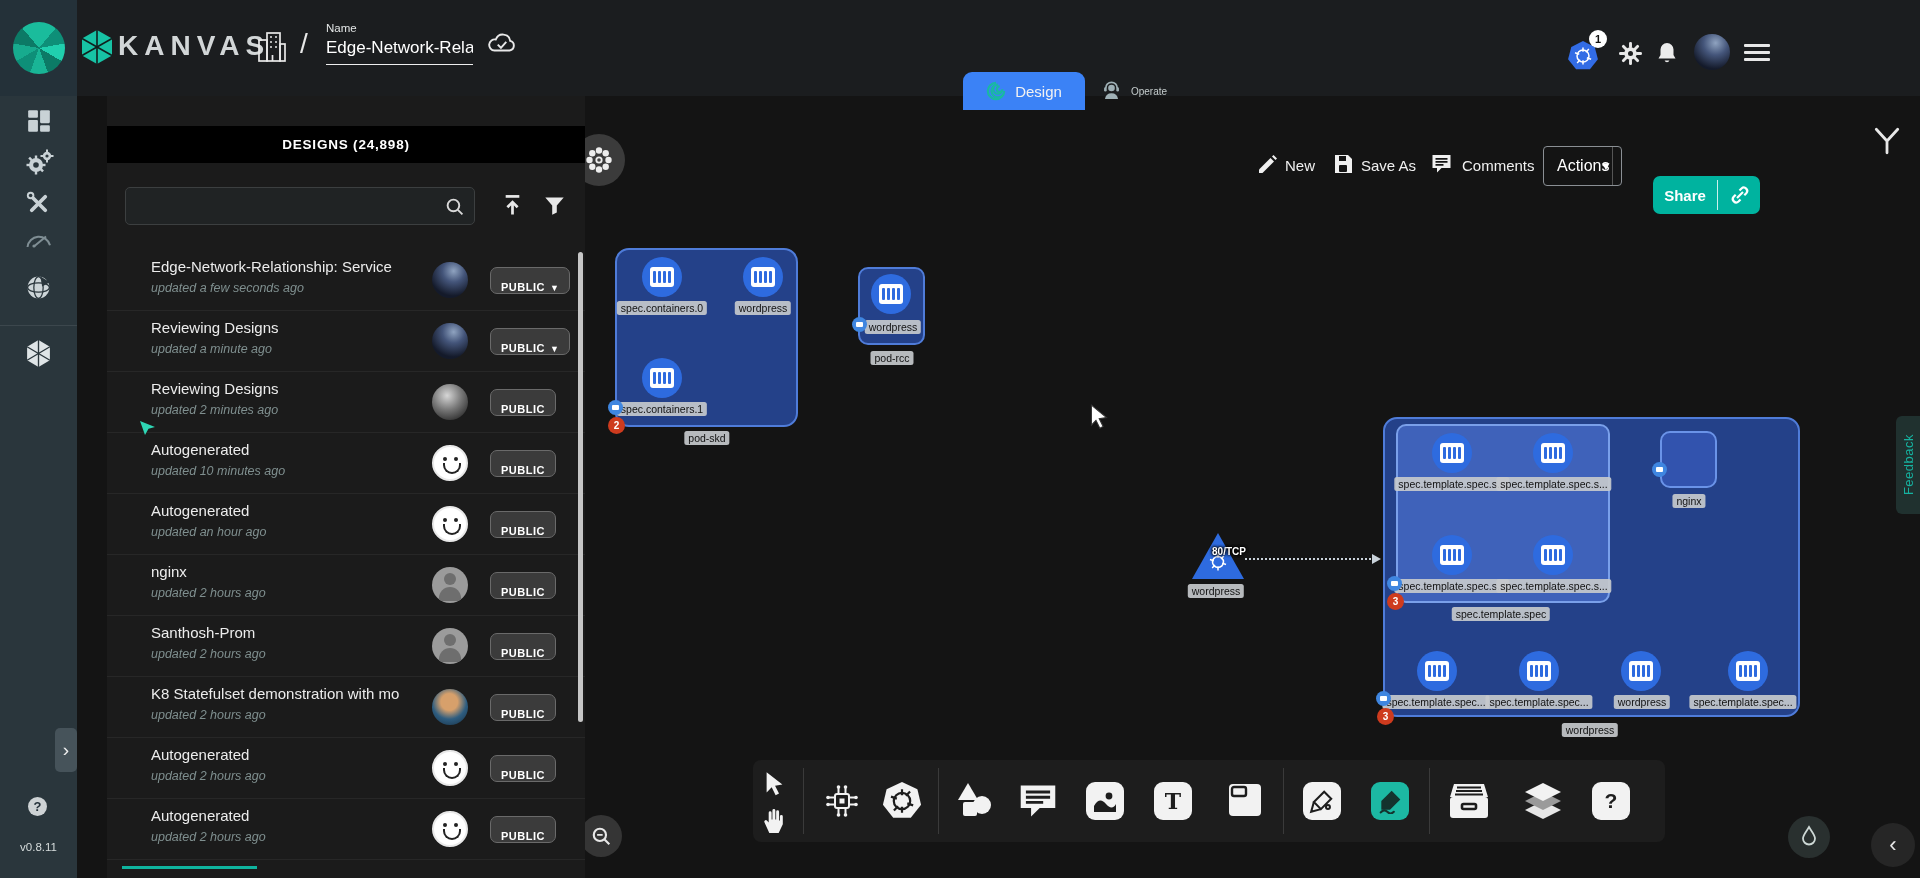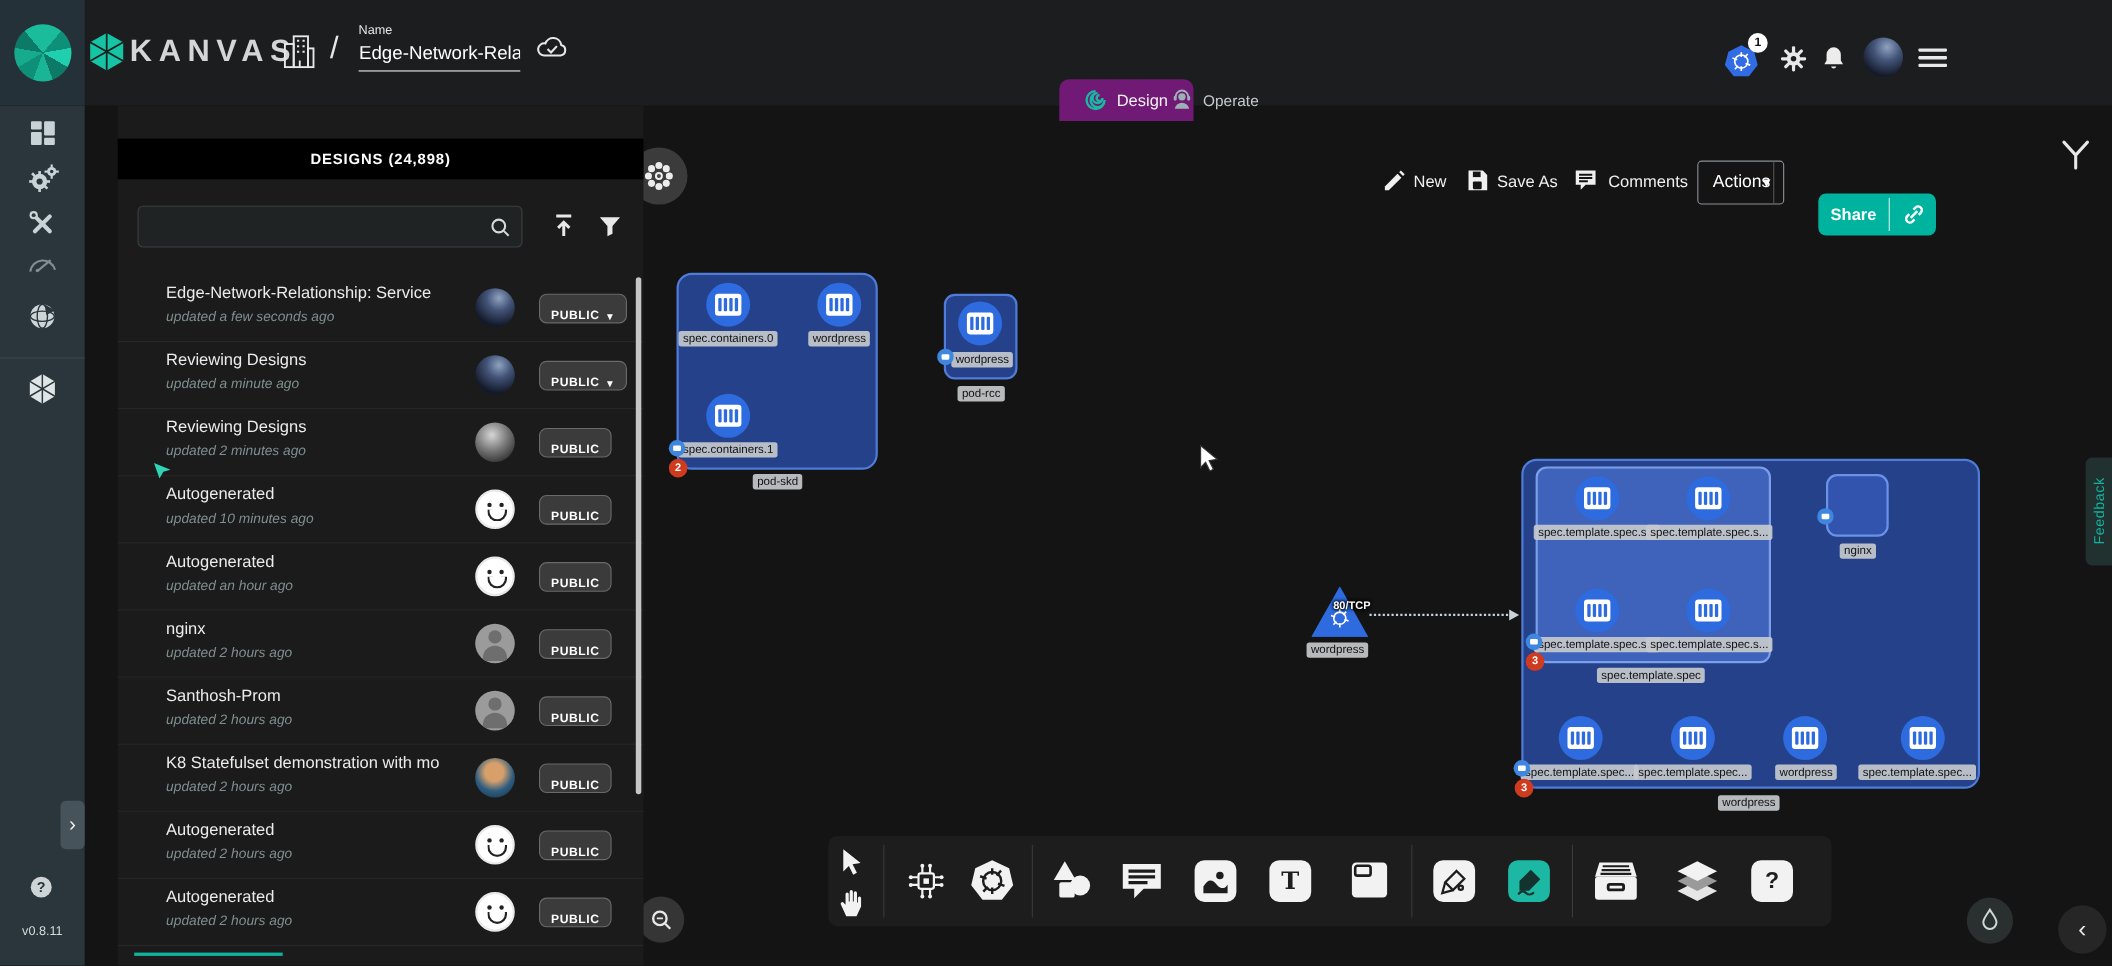--- a/index.html
+++ b/index.html
@@ -25,22 +25,22 @@
                background:#fff; color:#111; font-size:11px; font-weight:bold;
                display:flex; align-items:center; justify-content:center; z-index:3; }
   .hamburger { position:absolute; left:1744px; top:44px; width:26px; }
   .hamburger i { display:block; height:3px; background:#e8e8e8; margin-bottom:4px; border-radius:1px; }
   .avatar-hdr { position:absolute; left:1694px; top:34px; width:36px; height:36px; border-radius:50%;
     background:radial-gradient(circle at 60% 25%, #8fa3c0 0%, #44557a 35%, #141a2a 75%); }
 
   
   .tab { position:absolute; top:72px; height:38px; display:flex; align-items:center; gap:9px;
          justify-content:center; border-radius:9px 9px 0 0; z-index:31; cursor:pointer; }
-  .tab-design { left:963px; width:122px; background:#701a75; color:#f2f2f2; font-size:15px; }
-  .tab-operate { left:1033px; width:142px; color:#c4cbcb; font-size:14px; }
+  .tab-design { left:963px; width:122px; background:#3b82f6; color:#f2f2f2; font-size:15px; }
+  .tab-operate { left:1063px; width:142px; color:#c4cbcb; font-size:10px; }
 
   
   .sidebar { position:absolute; left:0; top:96px; width:77px; height:782px; background:#2A363C; z-index:20; }
   .side-icon { position:absolute; left:0; width:77px; display:flex; justify-content:center; }
   .side-divider { position:absolute; left:0; top:229px; width:77px; height:1px; background:#3c474d; }
   .expand-tab { position:absolute; left:55px; top:632px; width:22px; height:44px; background:#46535a;
                 border-radius:5px; display:flex; align-items:center; justify-content:center;
                 color:#f0f0f0; font-size:19px; }
   .help-circle { position:absolute; left:28px; top:701px; width:19px; height:19px; border-radius:50%;
                  background:#ced3d5; color:#24313a; font-size:13px; font-weight:bold;

